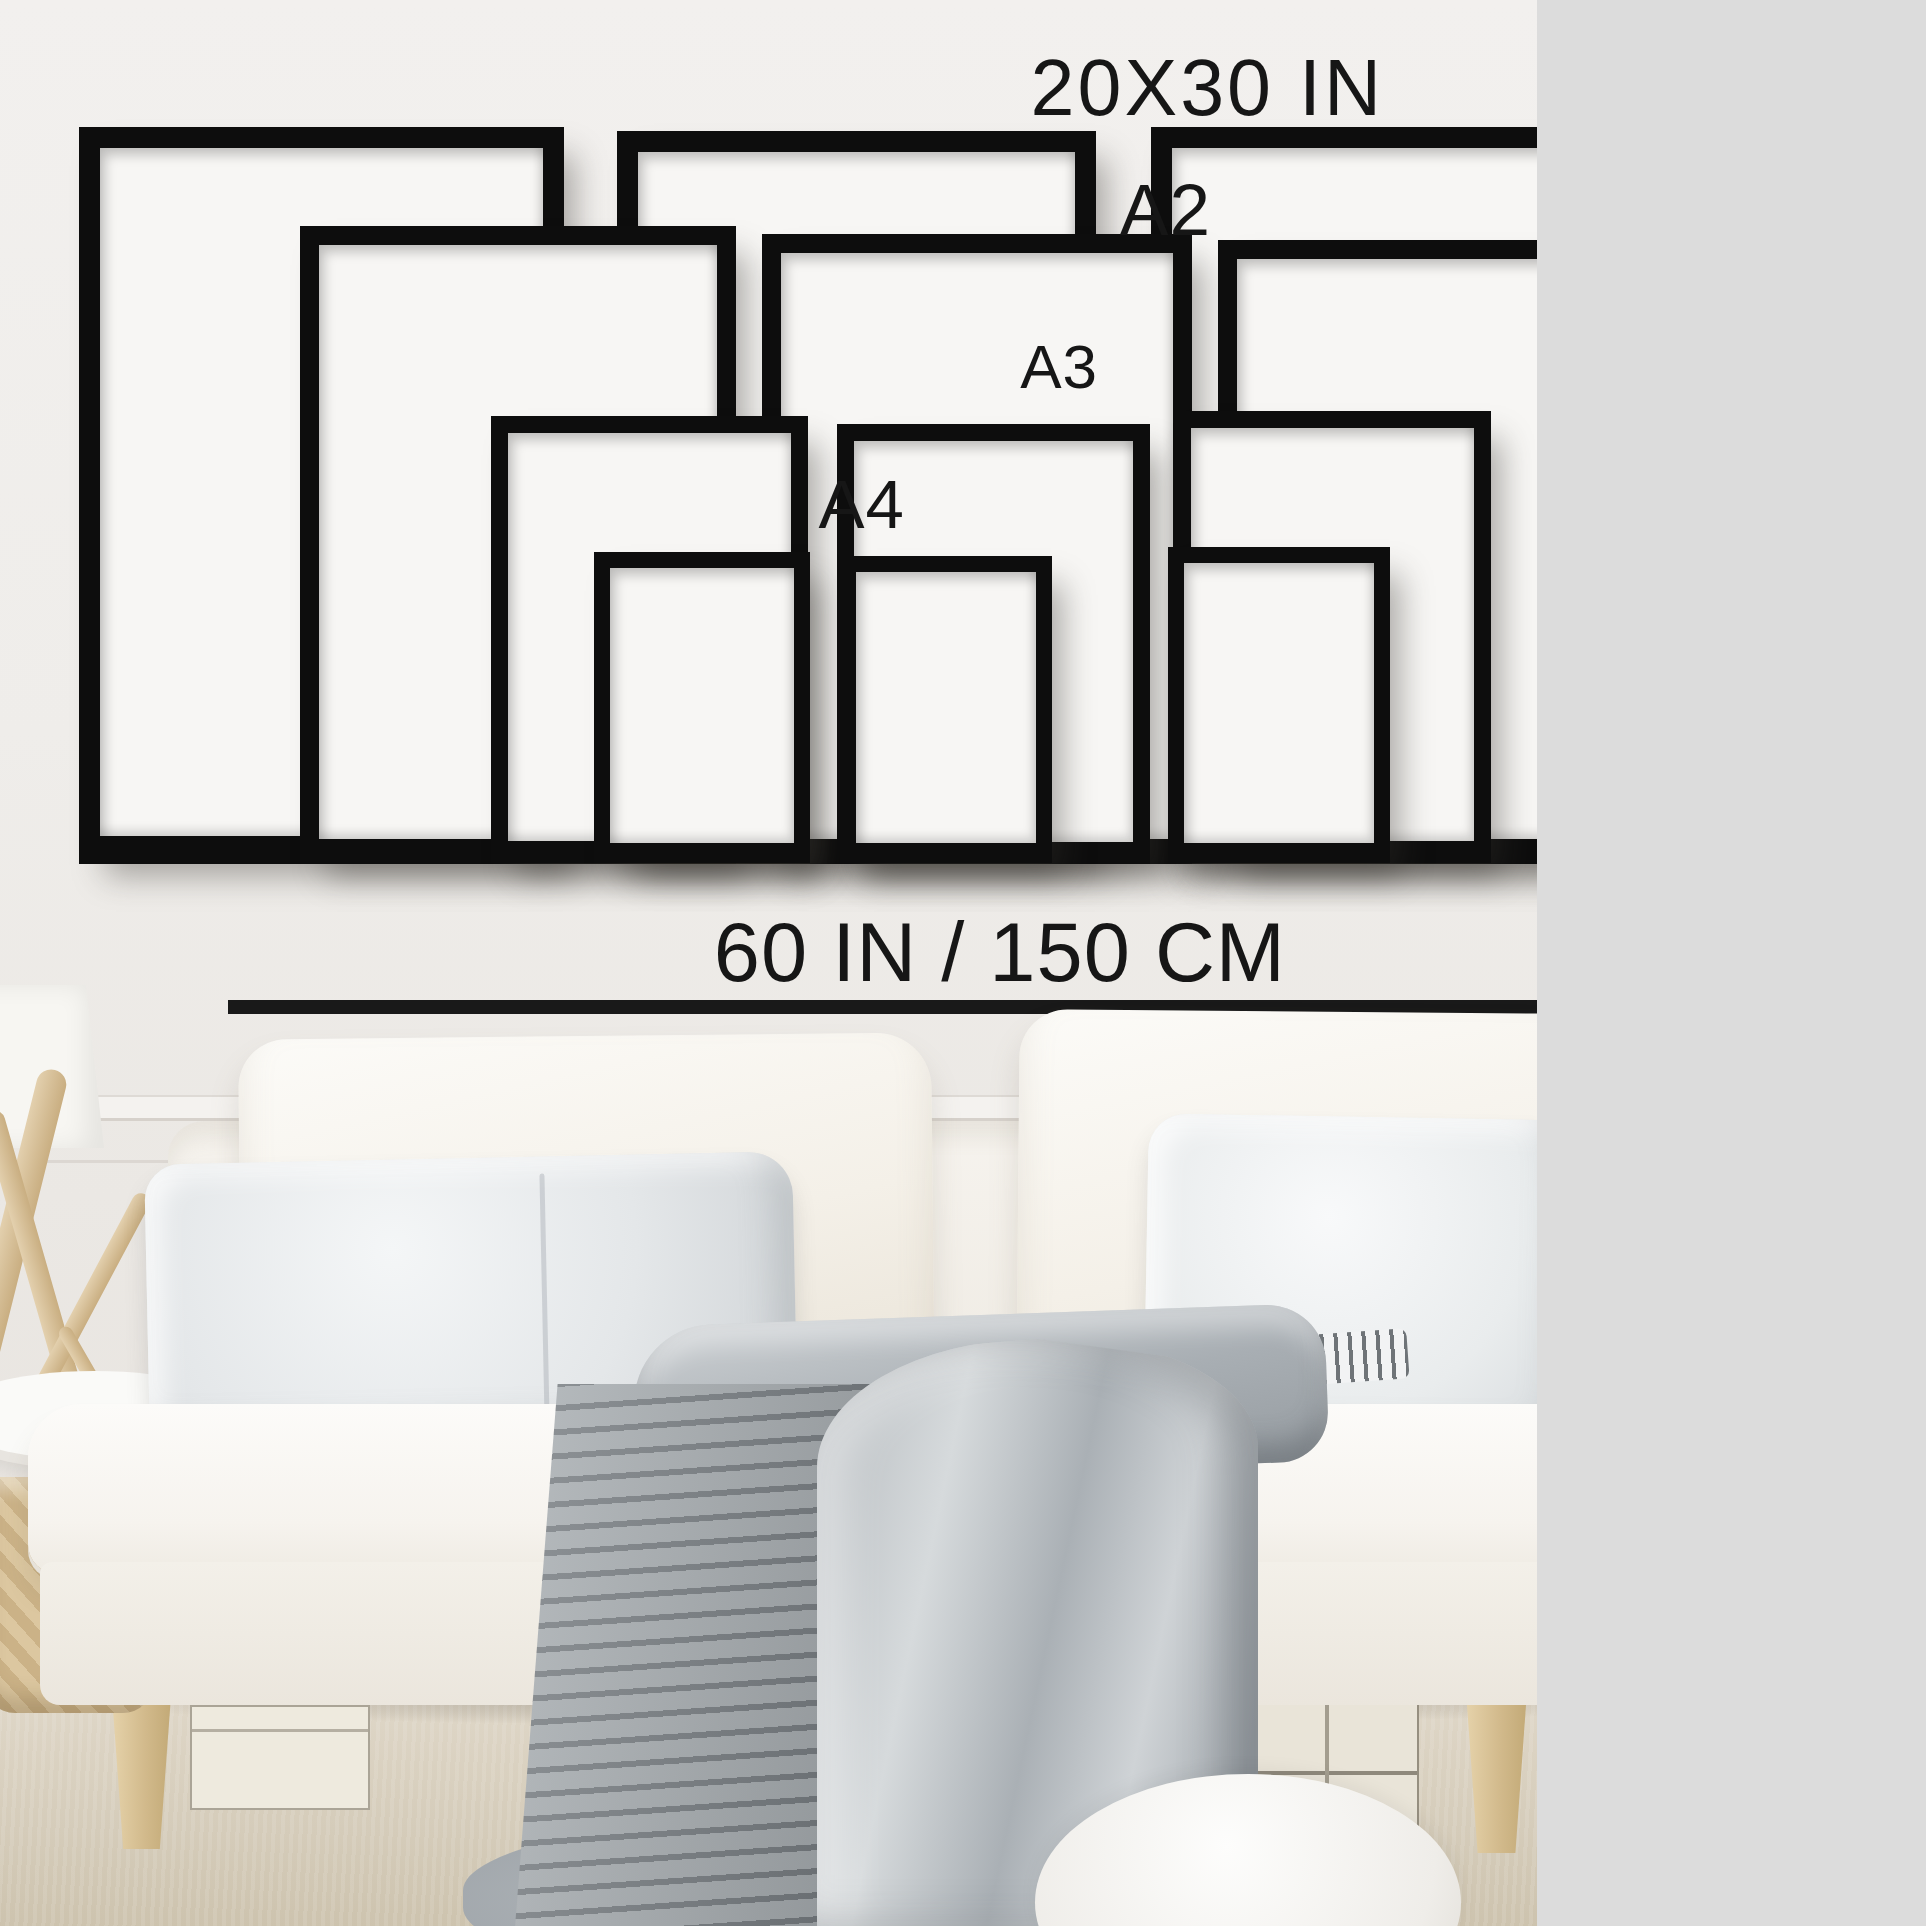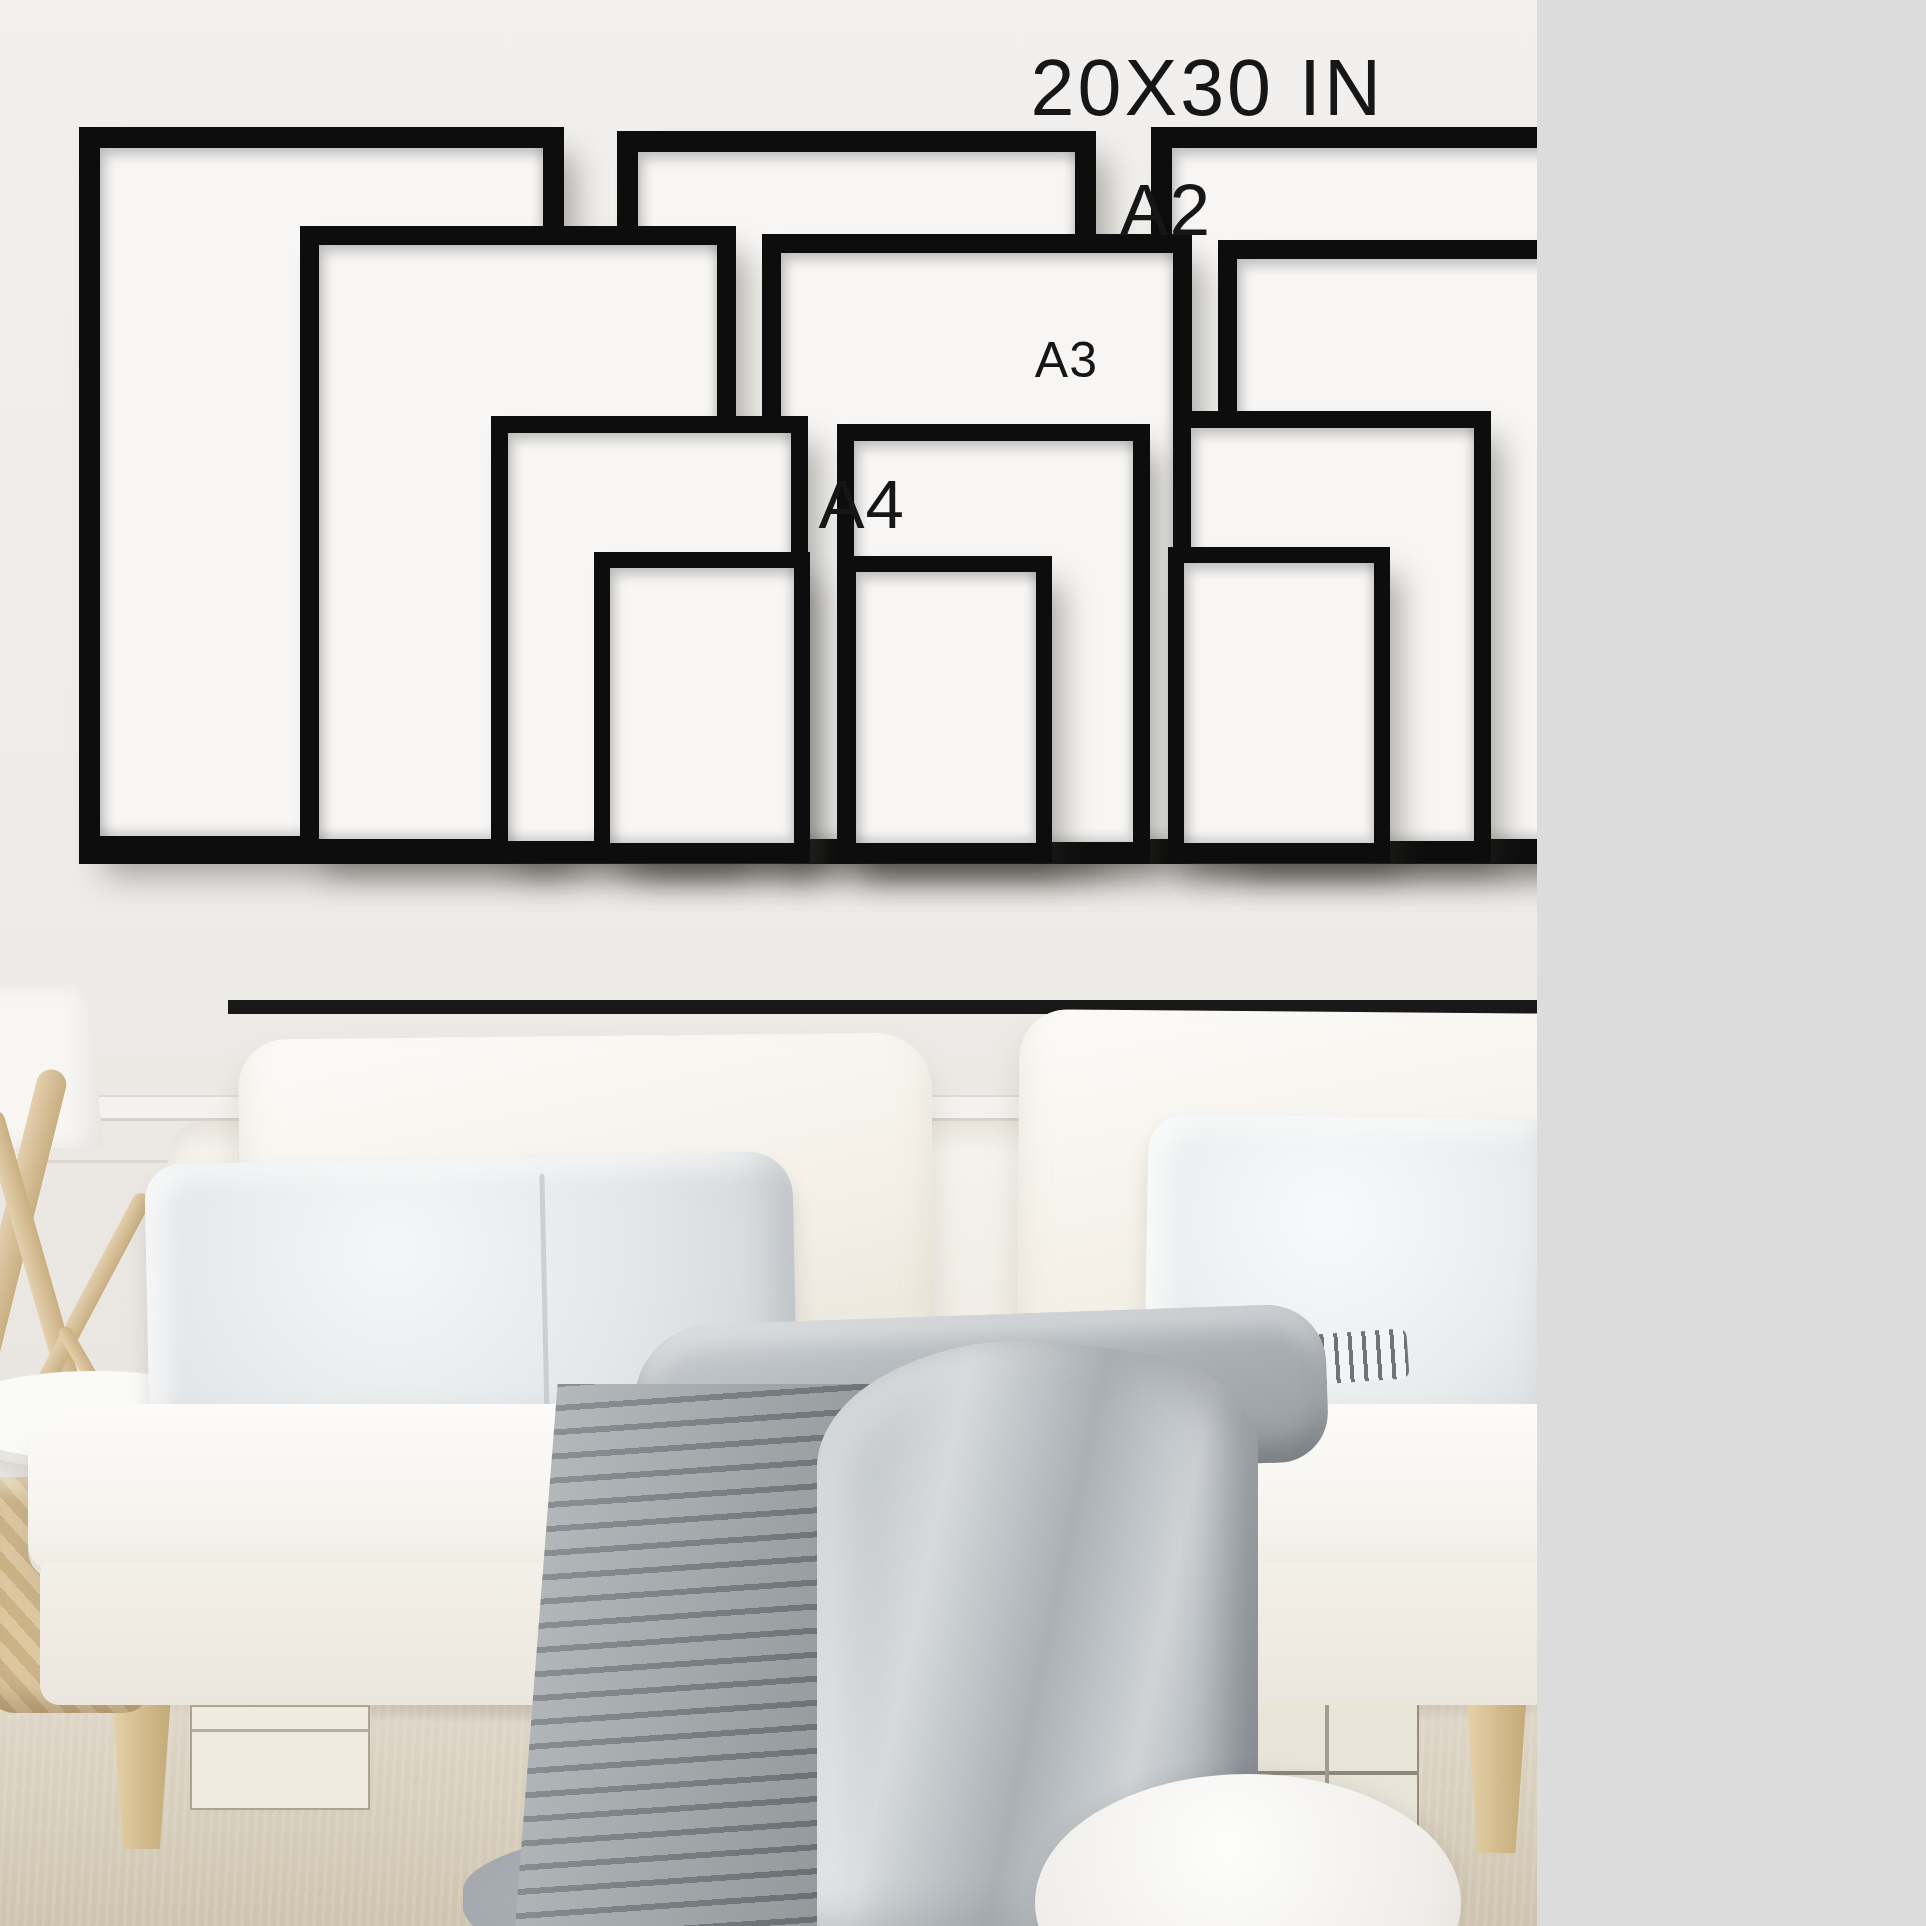--- a/index.html
+++ b/index.html
@@ -41,21 +41,21 @@
   #fa3-c{left:837px;top:424px;width:313px;height:440px;}
   #fa3-r{left:1174px;top:411px;width:317px;height:452px;}
   #fa4-l{left:594px;top:552px;width:216px;height:311px;}
   #fa4-c{left:840px;top:556px;width:212px;height:307px;}
   #fa4-r{left:1168px;top:547px;width:222px;height:316px;}
 
   
   .size-label{color:#161616;z-index:45;white-space:nowrap;}
   #lbl-2030{right:153px;top:42px;font-size:79px;letter-spacing:3px;}
   #lbl-a2{right:326px;top:168px;font-size:73px;letter-spacing:1px;}
-  #lbl-a3{right:439px;top:331px;font-size:50px;letter-spacing:1px;}
+  #lbl-a3{right:439px;top:331px;font-size:62px;letter-spacing:1px;}
   #lbl-a4{right:632px;top:465px;font-size:69px;letter-spacing:1px;}
 
   
   .scale-text{color:#161616;font-size:83px;letter-spacing:1px;z-index:60;white-space:nowrap;}
   #sofa-label{left:228px;top:903px;}
   #dim-label{right:251px;top:905px;}
   .scale-line{left:228px;top:1000px;width:1498px;height:14px;background:#191919;z-index:60;}
 
   
   .ladder-rail{left:1683px;top:295px;width:44px;height:1148px;border-radius:22px 22px 0 0;
@@ -199,20 +199,21 @@
 
   <div class="frame sa4" id="fa4-l"></div>
   <div class="frame sa4" id="fa4-c"></div>
   <div class="frame sa4" id="fa4-r"></div>
 
   <div class="size-label" id="lbl-2030">20X30 IN</div>
   <div class="size-label" id="lbl-a2">A2</div>
   <div class="size-label" id="lbl-a3">A3</div>
   <div class="size-label" id="lbl-a4">A4</div>
 
+  <div class="scale-text" id="dim-label">60 IN / 150 CM</div>
   <div class="scale-line"></div>
 
   <div class="lamp-shade"></div>
   <div class="branch" id="branch-1"></div>
   <div class="branch" id="branch-2"></div>
   <div class="branch" id="branch-3"></div>
   <div class="branch" id="branch-4"></div>
   <div class="table-left-top"></div>
   <div class="table-left-leg" id="tll-1"></div>
   <div class="table-left-leg" id="tll-2"></div>

